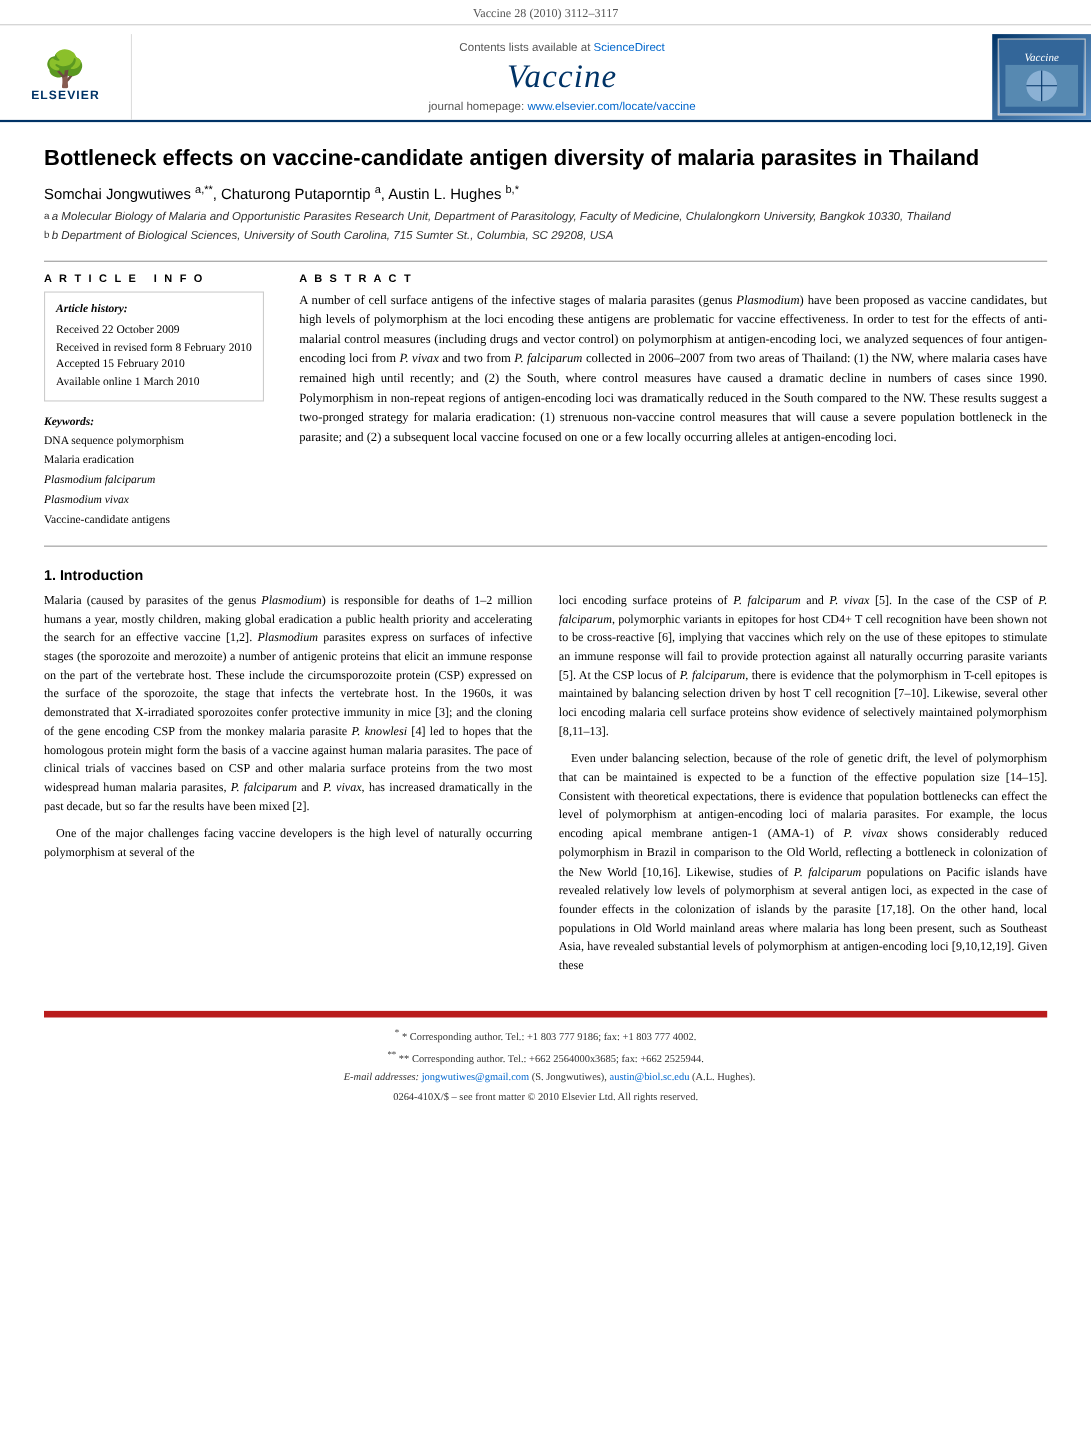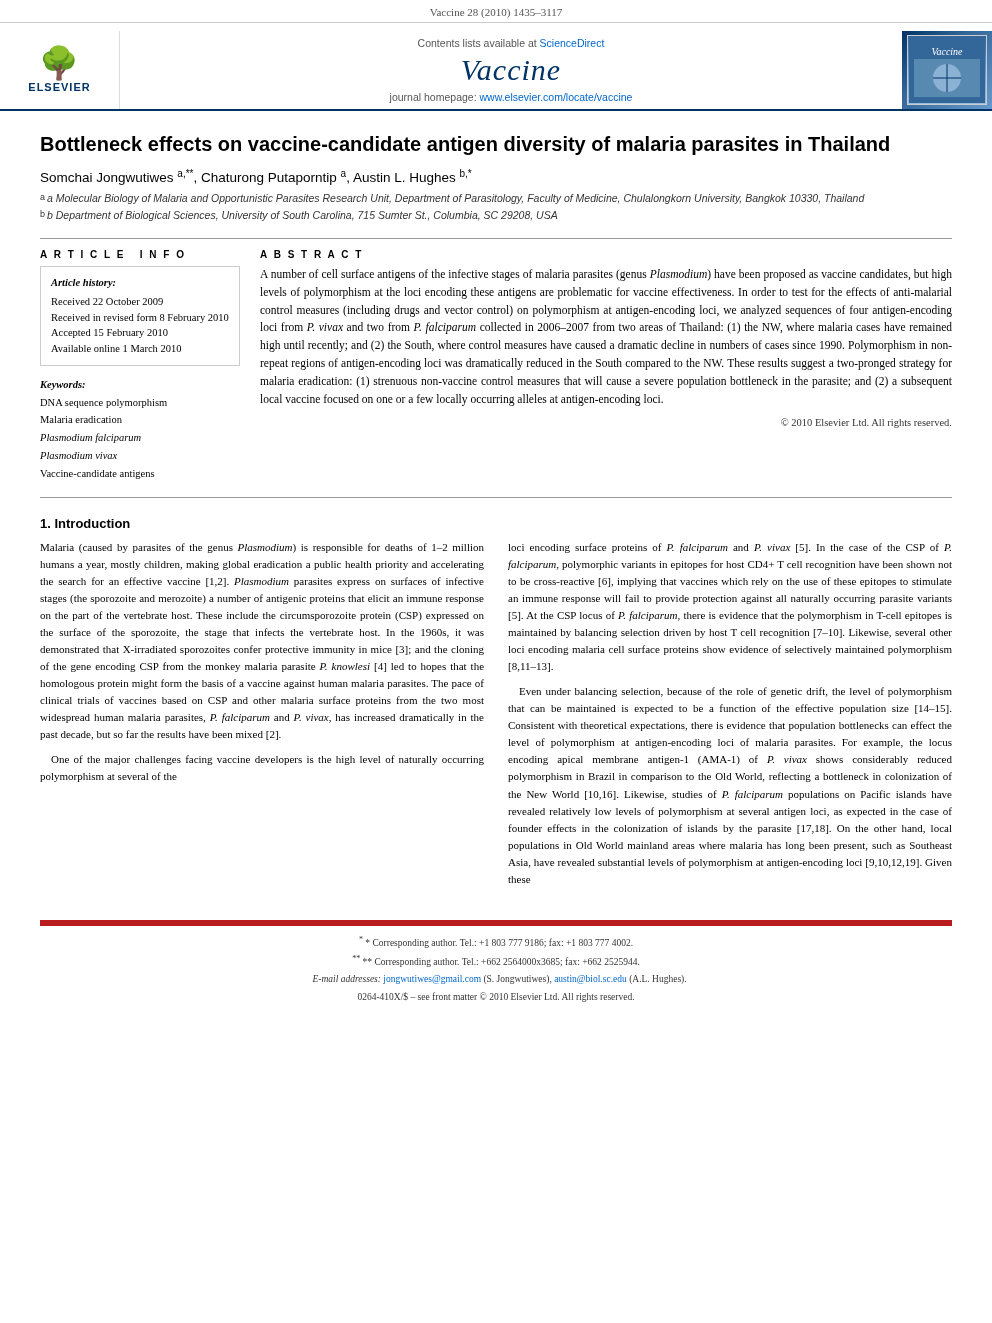--- a/index.html
+++ b/index.html
@@ -150,21 +150,21 @@
     
     .divider {
       border: none;
       border-top: 1px solid #999;
       margin: 8px 0;
     }
 
     
     .two-col {
       display: flex;
-      gap: 20px;
+      gap: 32px;
       margin-top: 10px;
     }
     .left-col {
       width: 200px;
       flex-shrink: 0;
     }
     .right-col {
       flex: 1;
     }
 
@@ -269,21 +269,21 @@
       font-size: 8px;
     }
 
     
     .italic { font-style: italic; }
   </style>
 </head>
 <body>
 
 <div class="citation-bar">
-  <span>Vaccine 28 (2010) 1435–3117</span>
+  <span>Vaccine 28 (2010) 3112–3117</span>
 </div>
 
 <div class="journal-header">
 
   <div class="elsevier-logo">
     <div class="elsevier-logo-tree">🌳</div>
     <div class="elsevier-logo-text">ELSEVIER</div>
   </div>
 
   <div class="journal-center">
@@ -354,21 +354,20 @@
         <span class="kw-item italic">Plasmodium vivax</span>
         <span class="kw-item">Vaccine-candidate antigens</span>
       </div>
     </div>
 
     <div class="right-col">
       <div class="section-heading">A B S T R A C T</div>
       <div class="abstract-text">
         A number of cell surface antigens of the infective stages of malaria parasites (genus <span class="italic">Plasmodium</span>) have been proposed as vaccine candidates, but high levels of polymorphism at the loci encoding these antigens are problematic for vaccine effectiveness. In order to test for the effects of anti-malarial control measures (including drugs and vector control) on polymorphism at antigen-encoding loci, we analyzed sequences of four antigen-encoding loci from <span class="italic">P. vivax</span> and two from <span class="italic">P. falciparum</span> collected in 2006–2007 from two areas of Thailand: (1) the NW, where malaria cases have remained high until recently; and (2) the South, where control measures have caused a dramatic decline in numbers of cases since 1990. Polymorphism in non-repeat regions of antigen-encoding loci was dramatically reduced in the South compared to the NW. These results suggest a two-pronged strategy for malaria eradication: (1) strenuous non-vaccine control measures that will cause a severe population bottleneck in the parasite; and (2) a subsequent local vaccine focused on one or a few locally occurring alleles at antigen-encoding loci.
       </div>
-      <div class="copyright-line">© 2010 Elsevier Ltd. All rights reserved.</div>
     </div>
   </div>
 
   <hr class="divider" style="margin-top:14px;">
 
   <div class="body-section">
     <div class="section-title">1. Introduction</div>
 
     <div class="body-two-col">
 

